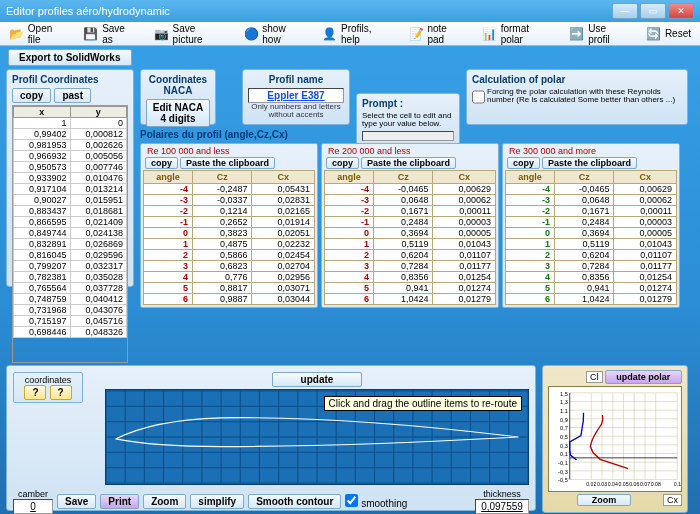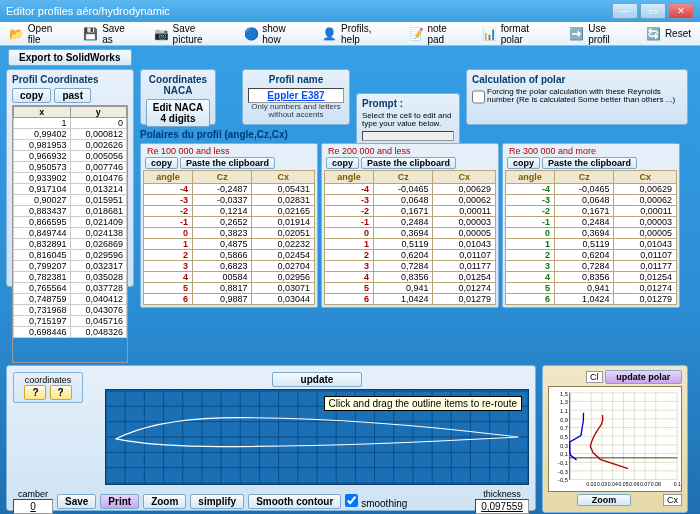--- a/index.html
+++ b/index.html
@@ -269,21 +269,21 @@
                 <td>0,5866</td>
                 <td>0,02454</td>
               </tr>
               <tr>
                 <td class="ang">3</td>
                 <td>0,6823</td>
                 <td>0,02704</td>
               </tr>
               <tr>
                 <td class="ang">4</td>
-                <td>00584</td>
+                <td>0,776</td>
                 <td>0,02956</td>
               </tr>
               <tr>
                 <td class="ang">5</td>
                 <td>0,8817</td>
                 <td>0,03071</td>
               </tr>
               <tr>
                 <td class="ang">6</td>
                 <td>0,9887</td>

